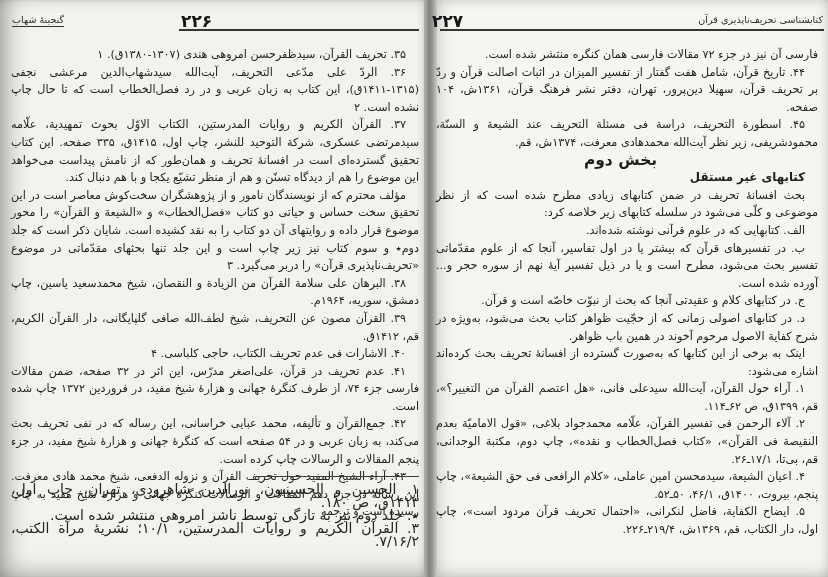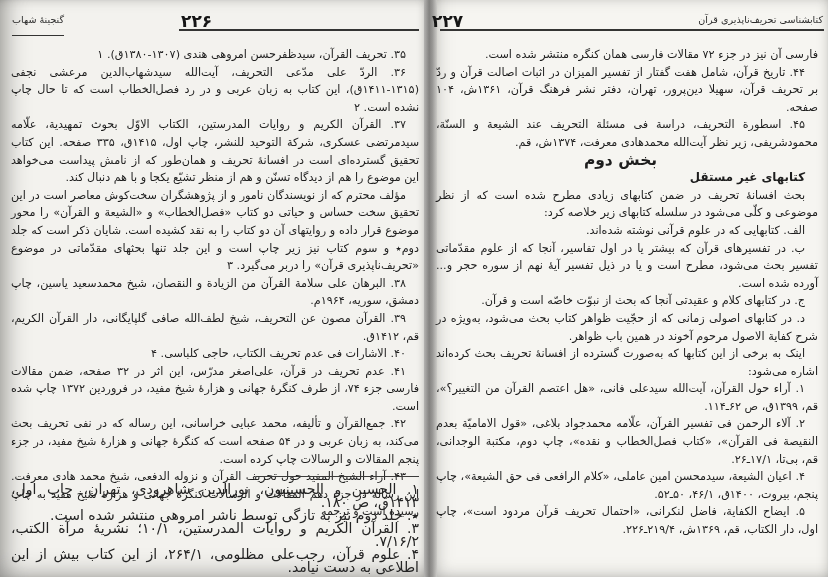--- a/index.html
+++ b/index.html
@@ -27,21 +27,21 @@
     position:absolute;left:424px;top:0;width:13px;height:577px;
     background:linear-gradient(90deg,#b5b4b2 0%,#82817f 40%,#989795 65%,#cbcac7 100%);
   }
   
   .rh-title{
     position:absolute;font-size:9.6px;letter-spacing:0;
     color:#2a2a2a;white-space:nowrap;
   }
   .rh-num{position:absolute;font-weight:bold;font-size:17px;color:#161616;}
   .rh-rule{position:absolute;background:#343433;}
-  .rh-title-left{left:12px;top:14px;border-bottom:1.4px solid #343433;padding-bottom:10px;}
+  .rh-title-left{left:12px;top:14px;border-bottom:1.4px solid #343433;padding-bottom:1px;}
   .rh-num-left{left:181px;top:11px;}
   .rule-left{left:179px;top:29px;width:240px;height:2px;}
   .rh-num-right{left:432px;top:11px;}
   .rh-title-right{right:5px;top:14px;}
   .rule-right{left:440px;top:29px;width:384px;height:1.6px;}
   
   .body-block{
     position:absolute;direction:rtl;text-align:justify;
     font-size:11.2px;line-height:17.6px;
   }
@@ -84,21 +84,20 @@
       <p>۴۱. عدم تحریف در قرآن، علی‌اصغر مدرّس، این اثر در ۳۲ صفحه، ضمن مقالات فارسی جزء ۷۴، از طرف کنگرهٔ جهانی و هزارهٔ شیخ مفید، در فروردین ۱۳۷۲ چاپ شده است.</p>
       <p>۴۲. جمع‌القرآن و تألیفه، محمد عبایی خراسانی، این رساله که در نفی تحریف بحث می‌کند، به زبان عربی و در ۵۴ صفحه است که کنگرهٔ جهانی و هزارهٔ شیخ مفید، در جزء پنجم المقالات و الرسالات چاپ کرده است.</p>
       <p>۴۳. آراء الشیخ المفید حول تحریف القرآن و نزوله الدفعی، شیخ محمد هادی معرفت. این رساله در جزء دهم المقالات و الرسالات کنگرهٔ جهانی و هزارهٔ شیخ مفید به چاپ رسیده است و ترجمه</p>
     </div>
 
     <div class="footnote-rule"></div>
     <div class="footnotes">
       <p>۱. الحسین و الحسینیون، نورالدین شاهرودی، تهران، چاپ اول، ۱۴۱۳ق، ص ۱۸۰.</p>
       <p>٭. جلد دوم نیز به تازگی توسط ناشر امروهی منتشر شده است.</p>
       <p>۳. القرآن الکریم و روایات المدرستین، ۱۰/۱؛ نشریهٔ مرآة الکتب، ۷/۱۶/۲.</p>
-      <p>۴. علوم قرآن، رجب‌علی مظلومی، ۲۶۴/۱، از این کتاب بیش از این اطلاعی به دست نیامد.</p>
     </div>
   </div>
 
   <div class="gutter"></div>
 
   <div class="page page-right"></div>
   <span class="rh-num rh-num-right">۲۲۷</span>
   <span class="rh-title rh-title-right">کتابشناسی تحریف‌ناپذیری قرآن</span>
   <div class="rh-rule rule-right"></div>
 

